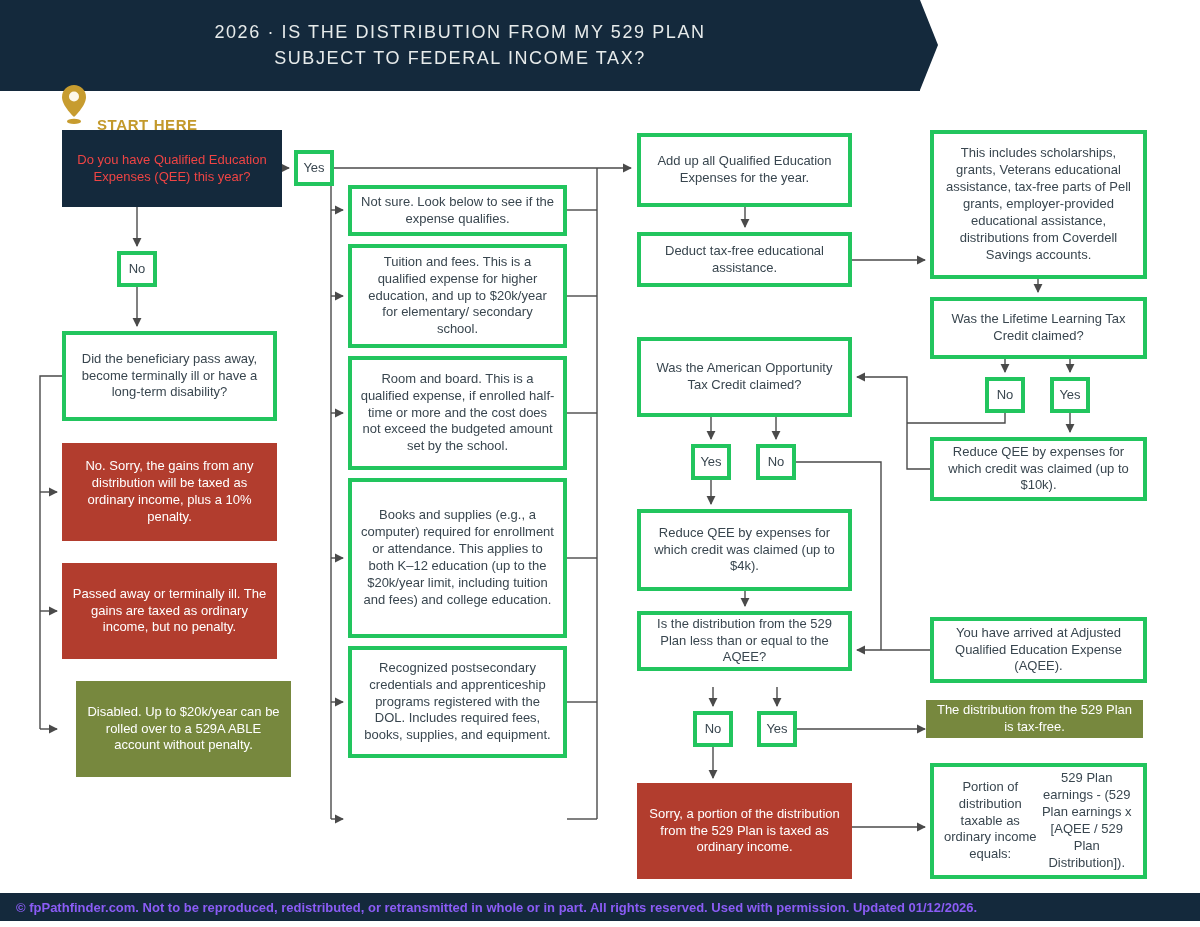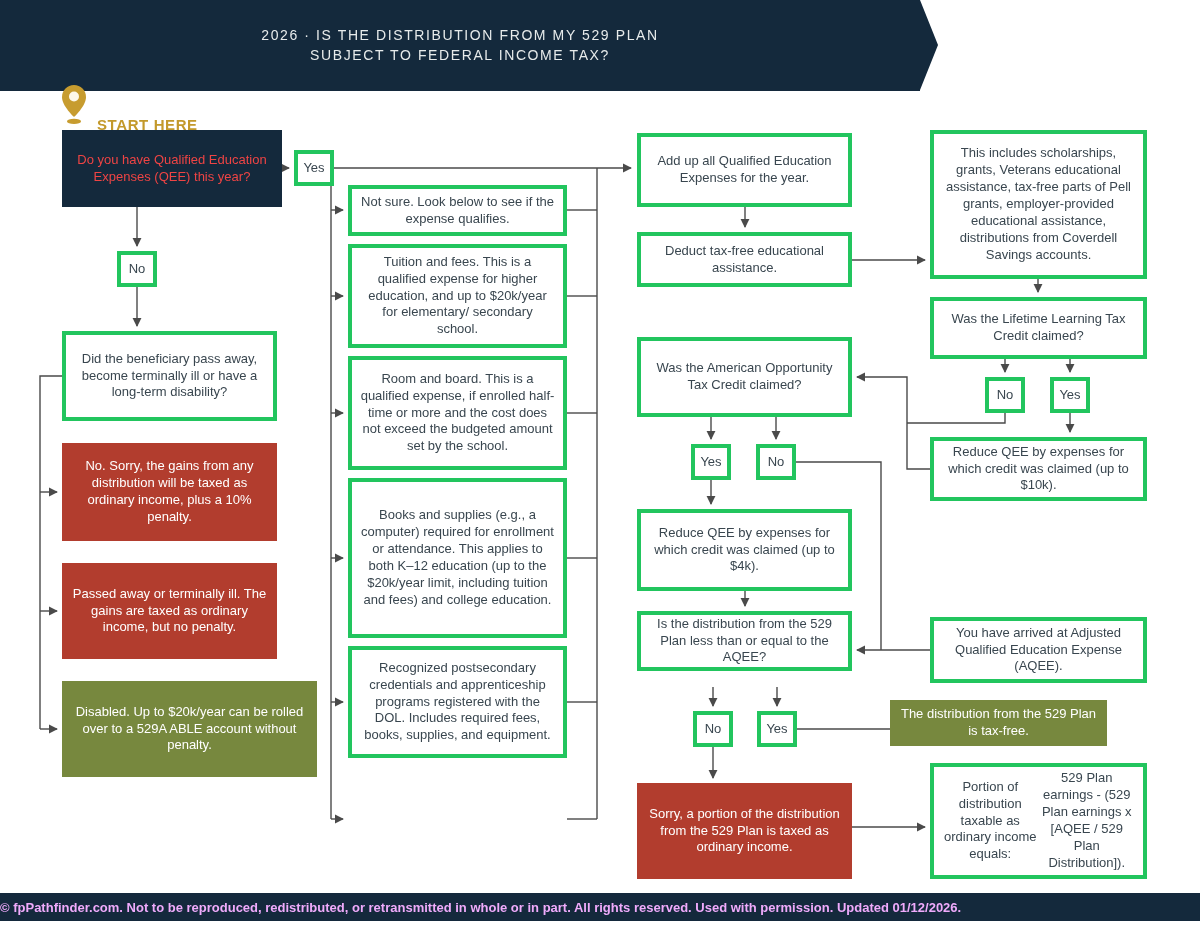--- a/index.html
+++ b/index.html
@@ -3,21 +3,21 @@
 <meta charset="utf-8">
 <style>
   * { margin:0; padding:0; box-sizing:border-box; }
   html,body { background:#ffffff; }
   body { font-family:"Liberation Sans", sans-serif; }
   .page { position:relative; width:1200px; height:927px; background:#fff; overflow:hidden; }
 
   .topbar { position:absolute; left:0; top:0; width:920px; height:91px;
             background:var(--navy,#14293C); color:#E7EBEB;
             display:flex; align-items:center; justify-content:center; text-align:center; }
-  .topbar .title { font-size:14px; letter-spacing:1.6px; line-height:1.42; font-weight:400; }
+  .topbar .title { font-size:18px; letter-spacing:1.6px; line-height:1.42; font-weight:400; }
   .topbar-point { position:absolute; left:920px; top:0; width:0; height:0;
             border-top:45.5px solid transparent; border-bottom:45.5px solid transparent;
             border-left:18px solid var(--navy,#14293C); }
 
   .pin { position:absolute; left:59px; top:83px; }
   .start-label { position:absolute; left:97px; top:116px; color:var(--gold,#C3992B);
             font-weight:bold; font-size:15px; letter-spacing:.6px; }
 
   .node { position:absolute; display:flex; align-items:center; justify-content:center;
           text-align:center; background:#fff; border:4px solid #22c55e;
@@ -25,22 +25,22 @@
   .node.navy  { background:var(--navy,#14293C); color:#ef4444; border:none; }
   .node.red   { background:var(--red,#B23D2E);  color:#fff; border:none; }
   .node.olive { background:var(--olive,#77883E); color:#fff; border:none; }
   .node.col   { flex-direction:row; }
   .node.col span { display:block; width:100%; }
 
   .wires { position:absolute; left:0; top:0; width:1200px; height:927px; pointer-events:none; }
   .wires path.w { stroke:#4A4A4A; stroke-width:1.4; fill:none; }
 
   .footer { position:absolute; left:0; top:893px; width:1200px; height:28px;
-            background:var(--navy,#14293C); color:#f0abfc; display:flex; align-items:center;
-            padding-left:0; font-size:13px; font-weight:bold; }
+            background:var(--navy,#14293C); color:#8b5cf6; display:flex; align-items:center;
+            padding-left:16px; font-size:13px; font-weight:bold; }
 </style>
 </head>
 <body>
 
 <div class="page">
 
   <header class="topbar">
     <div class="title">
       <div>2026 · IS THE DISTRIBUTION FROM MY 529 PLAN</div>
       <div>SUBJECT TO FEDERAL INCOME TAX?</div>
@@ -109,21 +109,21 @@
       <path class="w" d="M852 827 L925 827" marker-end="url(#arr)"></path>
     </g>
   </svg>
 
   <div class="node navy" style="left:62px;top:130px;width:220px;height:77px">Do you have Qualified Education Expenses (QEE) this year?</div>
   <div class="node" style="left:294px;top:150px;width:40px;height:36px">Yes</div>
   <div class="node" style="left:117px;top:251px;width:40px;height:36px">No</div>
   <div class="node" style="left:62px;top:331px;width:215px;height:90px">Did the beneficiary pass away, become terminally ill or have a long-term disability?</div>
   <div class="node red" style="left:62px;top:443px;width:215px;height:98px">No. Sorry, the gains from any distribution will be taxed as ordinary income, plus a 10% penalty.</div>
   <div class="node red" style="left:62px;top:563px;width:215px;height:96px">Passed away or terminally ill. The gains are taxed as ordinary income, but no penalty.</div>
-  <div class="node olive" style="left:62px;top:681px;width:255px;height:96px">Disabled. Up to $20k/year can be rolled over to a 529A ABLE account without penalty.</div>
+  <div class="node olive" style="left:76px;top:681px;width:215px;height:96px">Disabled. Up to $20k/year can be rolled over to a 529A ABLE account without penalty.</div>
 
   <div class="node" style="left:348px;top:185px;width:219px;height:51px">Not sure. Look below to see if the expense qualifies.</div>
   <div class="node" style="left:348px;top:244px;width:219px;height:104px">Tuition and fees. This is a qualified expense for higher education, and up to $20k/year for elementary/ secondary school.</div>
   <div class="node" style="left:348px;top:356px;width:219px;height:114px">Room and board. This is a qualified expense, if enrolled half-time or more and the cost does not exceed the budgeted amount set by the school.</div>
   <div class="node" style="left:348px;top:478px;width:219px;height:160px">Books and supplies (e.g., a computer) required for enrollment or attendance. This applies to both K–12 education (up to the $20k/year limit, including tuition and fees) and college education.</div>
   <div class="node" style="left:348px;top:646px;width:219px;height:112px">Recognized postsecondary credentials and apprenticeship programs registered with the DOL. Includes required fees, books, supplies, and equipment.</div>
 
   <div class="node" style="left:637px;top:133px;width:215px;height:74px">Add up all Qualified Education Expenses for the year.</div>
   <div class="node" style="left:637px;top:232px;width:215px;height:55px">Deduct tax-free educational assistance.</div>
   <div class="node" style="left:637px;top:337px;width:215px;height:80px">Was the American Opportunity Tax Credit claimed?</div>
@@ -134,21 +134,21 @@
   <div class="node" style="left:693px;top:711px;width:40px;height:36px">No</div>
   <div class="node" style="left:757px;top:711px;width:40px;height:36px">Yes</div>
   <div class="node red" style="left:637px;top:783px;width:215px;height:96px">Sorry, a portion of the distribution from the 529 Plan is taxed as ordinary income.</div>
 
   <div class="node" style="left:930px;top:130px;width:217px;height:149px">This includes scholarships, grants, Veterans educational assistance, tax-free parts of Pell grants, employer-provided educational assistance, distributions from Coverdell Savings accounts.</div>
   <div class="node" style="left:930px;top:297px;width:217px;height:62px">Was the Lifetime Learning Tax Credit claimed?</div>
   <div class="node" style="left:985px;top:377px;width:40px;height:36px">No</div>
   <div class="node" style="left:1050px;top:377px;width:40px;height:36px">Yes</div>
   <div class="node" style="left:930px;top:437px;width:217px;height:64px">Reduce QEE by expenses for which credit was claimed (up to $10k).</div>
   <div class="node" style="left:930px;top:617px;width:217px;height:66px">You have arrived at Adjusted Qualified Education Expense (AQEE).</div>
-  <div class="node olive" style="left:890px;top:700px;width:217px;height:46px">The distribution from the 529 Plan is tax-free.</div>
+  <div class="node olive" style="left:926px;top:700px;width:217px;height:38px">The distribution from the 529 Plan is tax-free.</div>
   <div class="node col" style="left:930px;top:763px;width:217px;height:116px">
     <span>Portion of distribution taxable as ordinary income equals:</span>
     <span>529 Plan earnings - (529 Plan earnings x [AQEE / 529 Plan Distribution]).</span>
   </div>
 
   <footer class="footer">
     <span>© fpPathfinder.com. Not to be reproduced, redistributed, or retransmitted in whole or in part. All rights reserved. Used with permission. Updated 01/12/2026.</span>
   </footer>
 
 </div>

